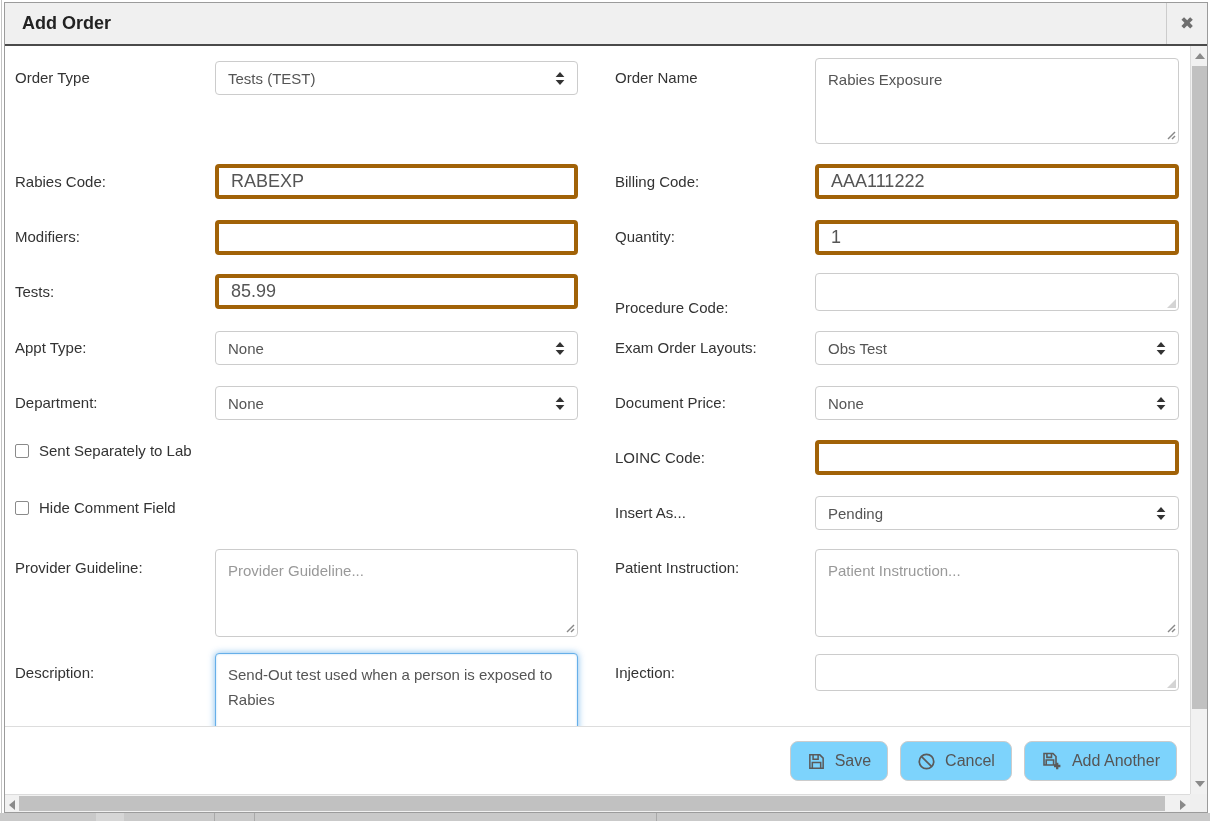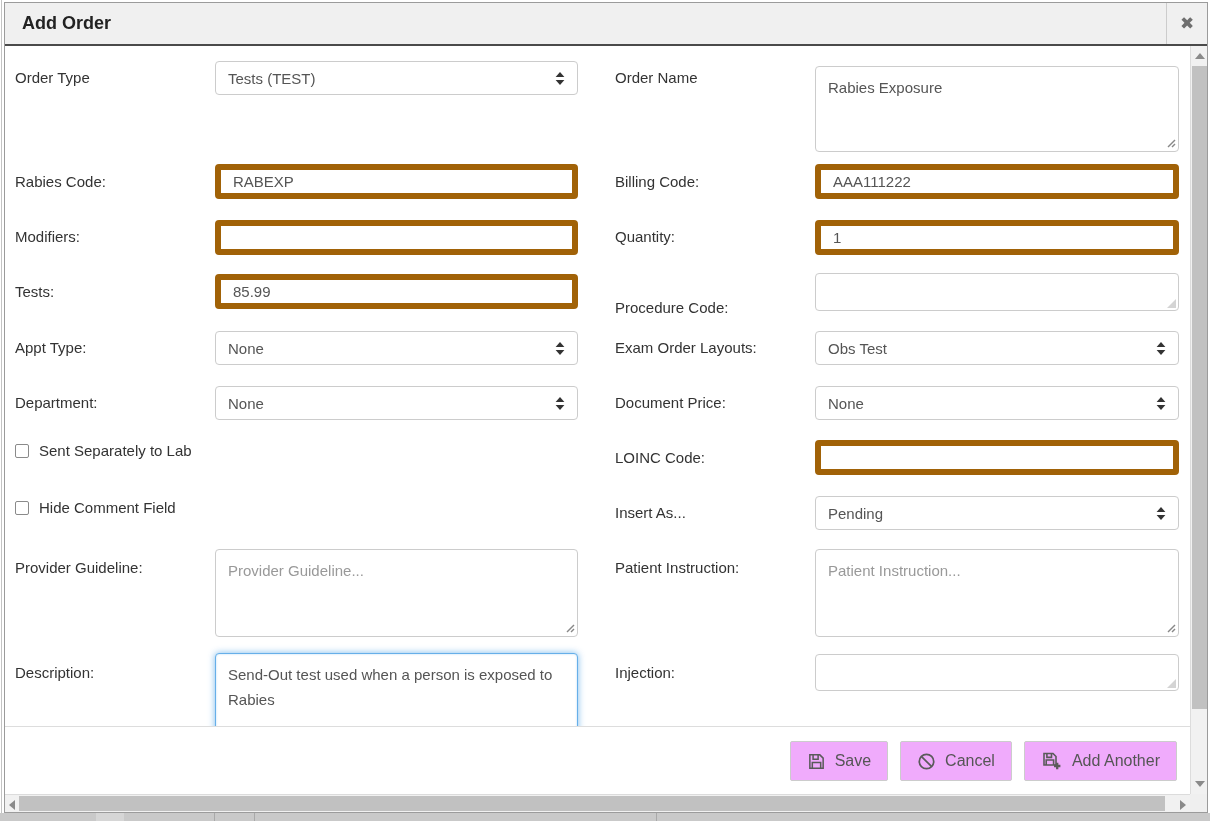--- a/index.html
+++ b/index.html
@@ -33,22 +33,22 @@
   }
 
   .content{
     position:absolute;top:43px;left:0;width:1185px;height:748px;
     background:#ffffff;overflow:hidden;
   }
 
   .lbl{position:absolute;font-size:15px;color:#333;white-space:nowrap;}
 
   .inp{
-    position:absolute;height:35px;border:6px solid #a16207;border-radius:4px;
-    padding:0 12px;font-size:15px;color:#555;background:#fff;outline:none;
+    position:absolute;height:35px;border:4px solid #a16207;border-radius:4px;
+    padding:0 12px;font-size:18px;color:#555;background:#fff;outline:none;
     box-sizing:border-box;font-family:inherit;
   }
   .inp::placeholder{color:#999;}
 
   .sel{
     position:absolute;height:34px;border:1px solid #ccc;border-radius:4px;background:#fff;
     display:flex;align-items:center;justify-content:space-between;
     padding:0 12px 0 12px;font-size:15px;color:#555;box-sizing:border-box;cursor:pointer;
   }
   .caret{flex:0 0 auto;margin-left:8px;}
@@ -73,21 +73,21 @@
   .chk-box{width:14px;height:14px;border:1px solid #8a8a8a;border-radius:2px;background:#fff;box-sizing:border-box;}
   .chk-lbl{font-size:15px;color:#333;}
 
   .footer{
     position:absolute;left:0;top:680px;width:1185px;height:68px;background:#ffffff;
     border-top:1px solid #dddddd;box-sizing:border-box;z-index:5;
     display:flex;justify-content:flex-end;align-items:flex-start;
     gap:12px;padding:14px 13px 0 0;
   }
   .btn{
-    height:40px;background:#f0abfc;border:1px solid #ccc;border-radius:2px;
+    height:40px;background:#7dd3fc;border:1px solid #ccc;border-radius:8px;
     color:#555;font-size:16px;font-family:inherit;
     display:flex;align-items:center;gap:9px;padding:0 16px;cursor:pointer;
   }
   .btn svg{flex:0 0 auto;}
 
   
   .vscroll{
     position:absolute;right:0;top:43px;width:17px;height:748px;background:#f1f1f1;
     border-left:1px solid #dcdcdc;box-sizing:border-box;
   }
@@ -123,21 +123,21 @@
     <div class="lbl" style="left:10px;top:23px;">Order Type</div>
     <div class="sel" style="left:210px;top:15px;width:363px;">
       <span>Tests (TEST)</span>
       <svg class="caret" width="10" height="15" viewBox="0 0 10 15">
           <polygon points="5,1 9.4,6 0.6,6" fill="#333"></polygon>
           <polygon points="5,14 9.4,9 0.6,9" fill="#333"></polygon>
         </svg>
     </div>
 
     <div class="lbl" style="left:610px;top:23px;">Order Name</div>
-    <div class="ta-wrap" style="left:810px;top:20px;width:364px;height:86px;">
+    <div class="ta-wrap" style="left:810px;top:12px;width:364px;height:86px;">
       <textarea class="ta" style="">Rabies Exposure</textarea>
       <svg class="handle" width="10" height="10" viewBox="0 0 10 10">
           <line x1="2" y1="9" x2="9" y2="2" stroke="#888" stroke-width="1.4"></line>
           <line x1="6" y1="9" x2="9" y2="6" stroke="#888" stroke-width="1.4"></line>
         </svg>
     </div>
 
     <div class="lbl" style="left:10px;top:127px;">Rabies Code:</div>
     <input class="inp" style="left: 210px; top: 118px; width: 363px;" value="RABEXP">
 

